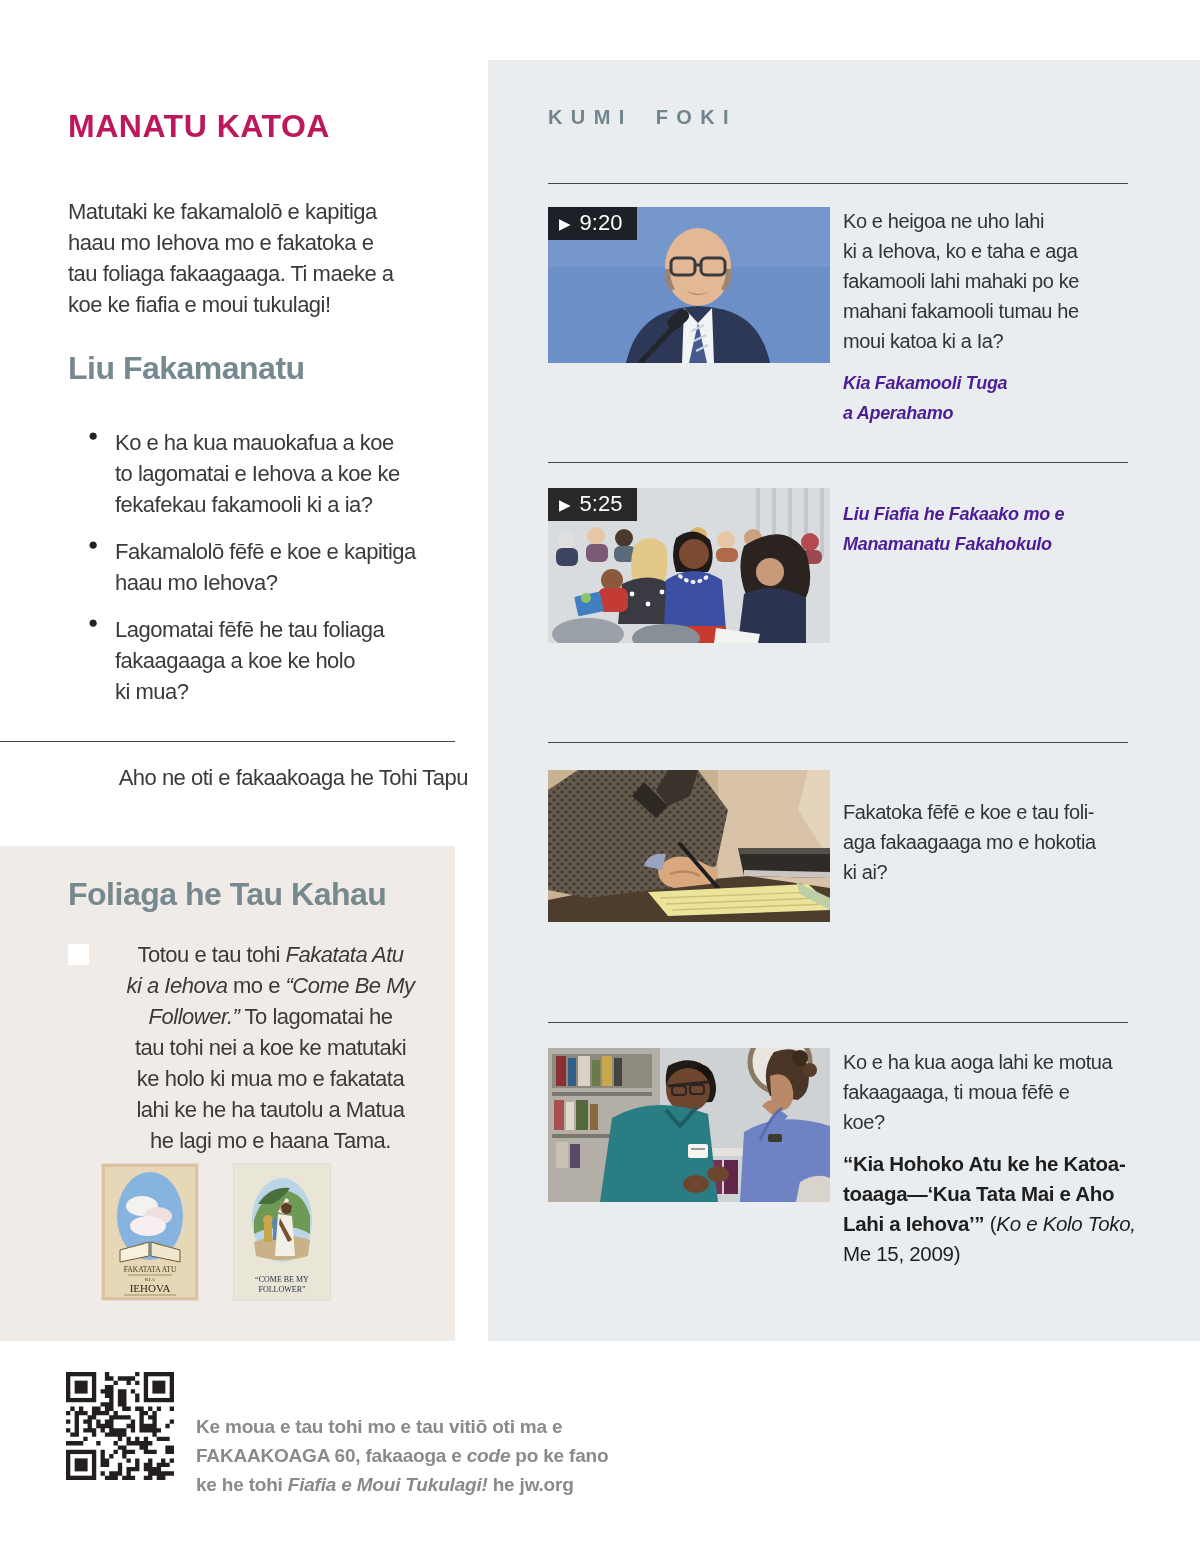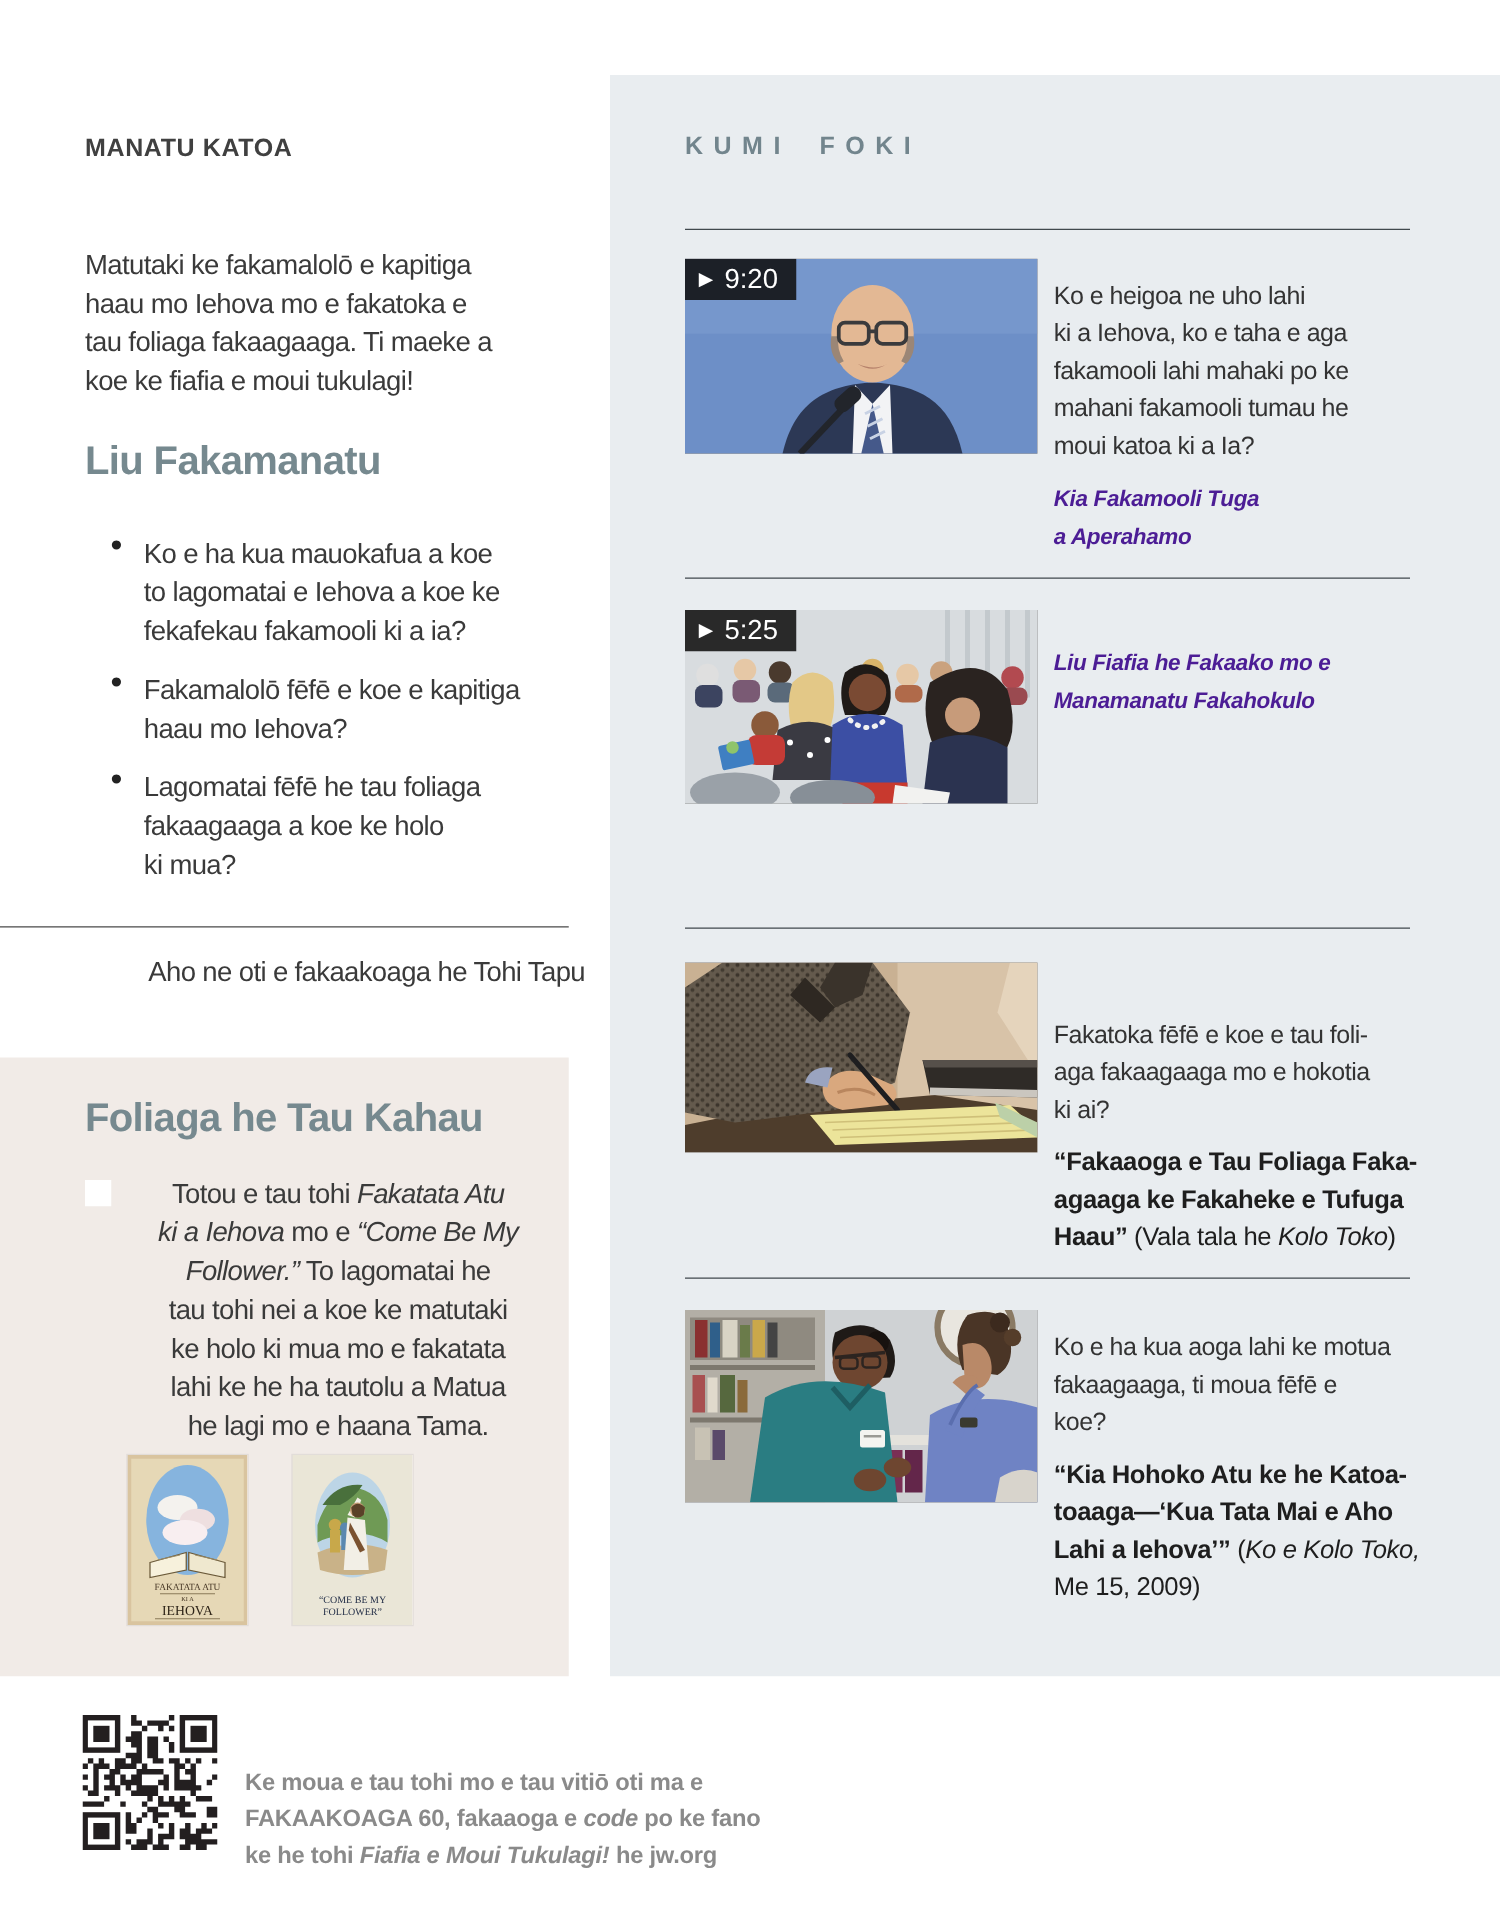--- a/index.html
+++ b/index.html
@@ -2,22 +2,22 @@
 <html><head>
 <meta charset="utf-8">
 <style>
   html,body{margin:0;padding:0;background:#fff;}
   .page{position:relative;width:1200px;height:1543px;background:#ffffff;
         font-family:"Liberation Sans",sans-serif;color:#3b3b3b;overflow:hidden;}
   
   .panel-right{position:absolute;left:488px;top:60px;width:712px;height:1281px;background:#e9edf0;}
   .goals-box{position:absolute;left:0;top:846px;width:455px;height:495px;background:#f1ebe7;}
   
-  .h-plum{position:absolute;left:68px;top:108px;font-size:20px;font-weight:bold;
-          letter-spacing:.5px;color:#404040;}
+  .h-plum{position:absolute;left:68px;top:108px;font-size:32px;font-weight:bold;
+          letter-spacing:.5px;color:#be185d;}
   .h-slate{font-size:32px;font-weight:bold;color:#76898f;letter-spacing:-.5px;}
   .h-review{position:absolute;left:68px;top:350px;}
   .h-goals{position:absolute;left:68px;top:30px;}
   .h-kumi{position:absolute;left:548px;top:106px;font-size:20px;font-weight:bold;
           color:#72858d;letter-spacing:.42em;word-spacing:.45em;}
   
   .pre{white-space:pre-line;}
   .body{font-size:22px;letter-spacing:-.5px;line-height:31px;color:#3a3a3a;}
   .para-overview{position:absolute;left:68px;top:174px;width:400px;}
   .bullets{position:absolute;left:68px;top:427px;width:400px;margin:0;padding:0;list-style:none;}
@@ -36,21 +36,21 @@
   .ftr{position:absolute;left:196px;top:1412px;width:430px;margin:0;font-size:19px;
        line-height:29px;font-weight:bold;color:#8a8a8a;letter-spacing:-.2px;}
   
   .rule-r{position:absolute;left:548px;width:580px;height:0;border-top:1.6px solid #40484d;}
   .thumb{position:absolute;left:548px;width:282px;overflow:hidden;background:#888;}
   .thumb svg{display:block;}
   .badge{position:absolute;left:0;top:0;background:rgba(16,16,16,.88);color:#fff;
          display:flex;align-items:center;gap:9px;padding:5px 15px 6px 11px;}
   .badge .tri{font-size:15px;line-height:1;}
   .badge .tm{font-size:22px;line-height:1;}
-  .rtext{position:absolute;left:843px;width:295px;margin-top:16px;}
+  .rtext{position:absolute;left:843px;width:295px;}
   .q{font-size:20px;letter-spacing:-.4px;line-height:30px;color:#333;margin:0;}
   .vt{margin:12px 0 0 0;font-size:18px;letter-spacing:-.3px;line-height:30px;color:#4c1d95;
       font-weight:bold;font-style:italic;}
   .at{margin:12px 0 0 0;font-size:20.5px;letter-spacing:-.3px;line-height:30px;color:#1e1e1e;}
   .at .tb{font-weight:bold;}
   .at em{font-style:italic;}
   .cover text{font-family:"Liberation Serif",serif;}
 </style>
 </head>
 <body>
@@ -274,23 +274,20 @@
       <path d="M248,112 L282,128 L282,140 L252,124 Z" fill="#bcd0a8"></path>
       <path d="M190,78 L282,78 L282,108 L196,106 Z" fill="#2f2b27"></path>
       <path d="M190,78 L282,78 L282,84 L192,84 Z" fill="#56504a"></path>
       <path d="M196,100 L282,102 L282,108 L196,106 Z" fill="#cac6bf"></path>
     </svg>
   </div>
   <div class="rtext" style="top:797px">
     <p class="q pre">Fakatoka fēfē e koe e tau foli-
 aga fakaagaaga mo e hokotia
 ki ai?</p>
-    <p class="at pre"><span class="tb">“Fakaaoga e Tau Foliaga Faka-
-agaaga ke Fakaheke e Tufuga
-Haau”</span><span> (Vala tala he </span><em>Kolo Toko</em><span>)</span></p>
   </div>
 
   <div class="thumb" style="top:1048px;height:154px">
     <svg viewBox="0 0 282 154" width="282" height="154">
       <rect width="282" height="154" fill="#cfd2d4"></rect>
       <rect width="112" height="154" fill="#b3afa6"></rect>
       <g>
         <rect x="4" y="6" width="100" height="34" fill="#8f8a80"></rect>
         <rect x="8" y="8" width="10" height="30" fill="#8a3030"></rect>
           <rect x="20" y="10" width="8" height="28" fill="#2f5f8a"></rect>

